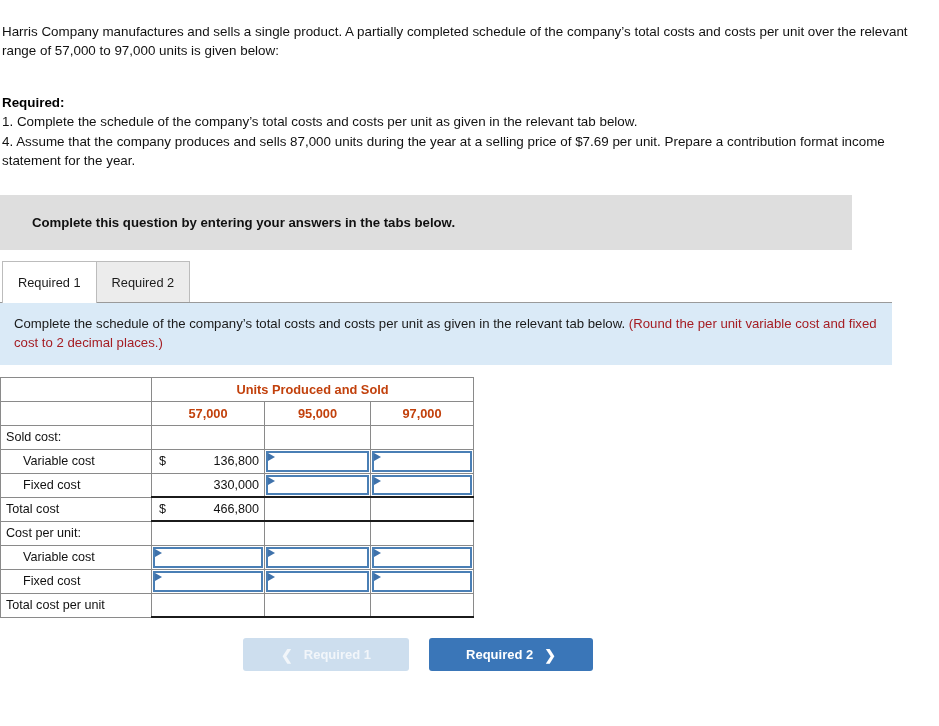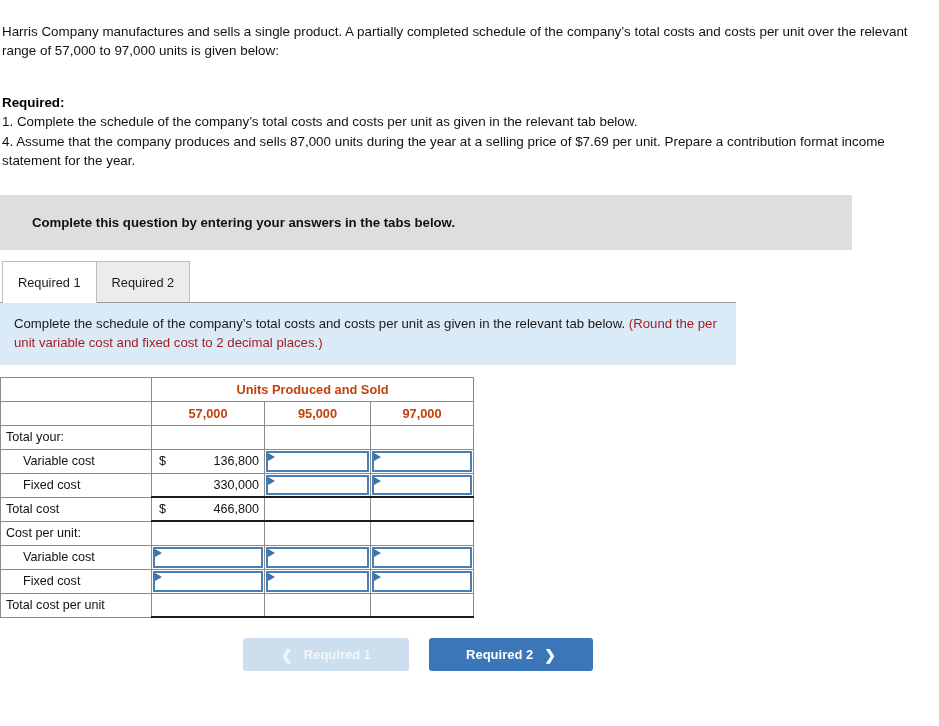--- a/index.html
+++ b/index.html
@@ -83,21 +83,21 @@
   .tab.active {
     background: #ffffff;
     z-index: 3;
     border-color: #bcbcbc;
   }
   .tab + .tab { margin-left: -1px; }
 
   
   .blue-banner {
     box-sizing: border-box;
-    width: 736px;
+    width: 892px;
     background: #daeaf7;
     border-top: 1px solid #9a9a9a;
     padding: 11px 14px 13px 14px;
     font-size: 13.2px;
     line-height: 1.45;
     position: relative;
     z-index: 1;
     margin-top: -1px;
   }
   .blue-banner .note {
@@ -272,21 +272,21 @@
       </tr>
       <tr>
         <th class="hd hd-blank"></th>
         <th class="hd">57,000</th>
         <th class="hd">95,000</th>
         <th class="hd">97,000</th>
       </tr>
     </thead>
     <tbody id="schedule-body">
         <tr>
-          <td class="lbl">Total your:</td>
+          <td class="lbl">Sold cost:</td>
           <td class="num"></td>
           <td class="num"></td>
           <td class="num"></td>
         </tr>
         <tr>
           <td class="lbl indent">Variable cost</td>
           <td class="num"><span class="cur">$</span><span>136,800</span></td>
           <td class="cell-in">
             <div class="input-box"></div>
           </td>

